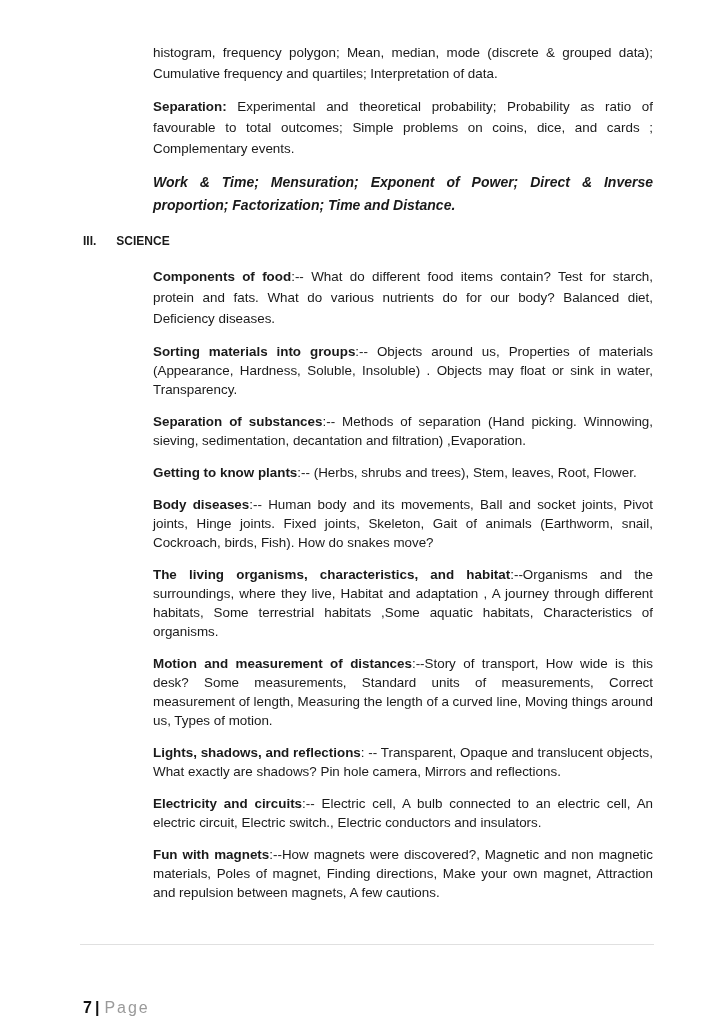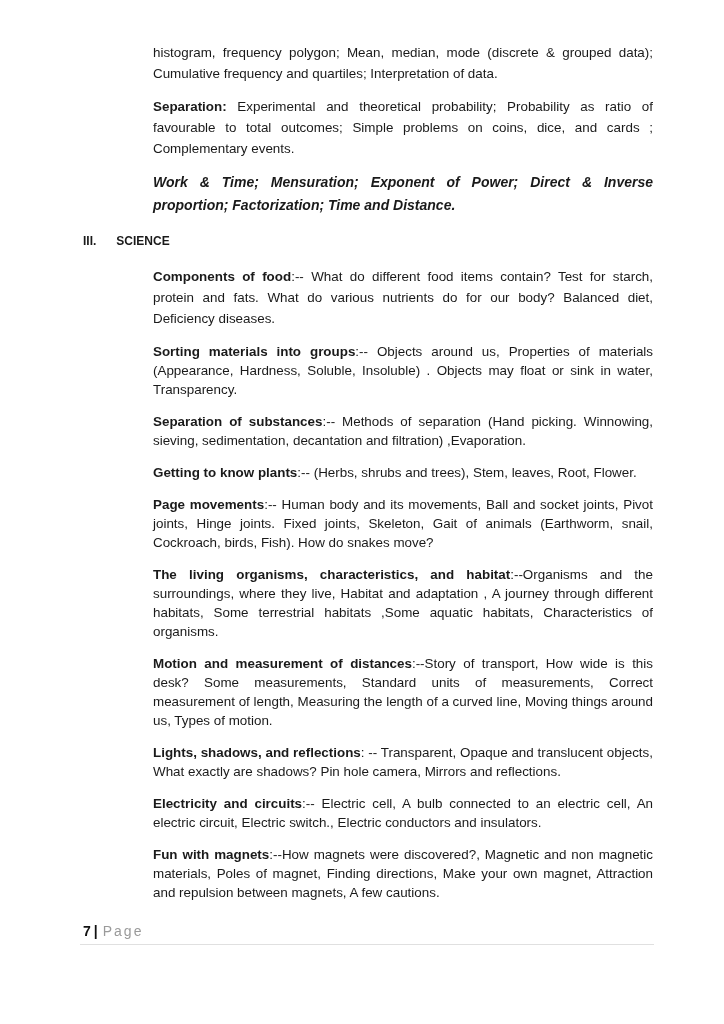--- a/index.html
+++ b/index.html
@@ -21,21 +21,21 @@
       position: relative; left: -70px; font-weight: bold; font-size: 12px;
       margin: 0 0 14px 0; display: flex; gap: 20px; text-align: left;
     }
     .science .para { line-height: 21px; margin-bottom: 13px; }
     .science .para.tight { line-height: 19px; }
     .footer-rule {
       position: absolute; left: 80px; width: 574px; top: 944px;
       border-top: 1px solid #e0e0e0;
     }
     .footer {
-      position: absolute; left: 83px; top: 923px; font-size: 14px;
+      position: absolute; left: 83px; top: 999px; font-size: 16px;
       letter-spacing: 2px;
     }
     .footer .num { font-weight: bold; color: #111; letter-spacing: 0; }
     .footer .sep { font-weight: bold; color: #111; margin: 0 3px; }
     .footer .label { color: #9a9a9a; }
   </style>
 </head>
 <body>
 
 <div class="content">
@@ -50,21 +50,21 @@
   <div class="section-heading">
     <span>III.</span>
     <span>SCIENCE</span>
   </div>
 
   <div class="science">
     <p class="para"><b>Components of food</b><span>:-- What do different food items contain? Test for starch, protein and fats. What do various nutrients do for our body? Balanced diet, Deficiency diseases.</span></p>
     <p class="para tight"><b>Sorting materials into groups</b><span>:-- Objects around us, Properties of materials (Appearance, Hardness, Soluble, Insoluble) . Objects may float or sink in water, Transparency.</span></p>
     <p class="para tight"><b>Separation of substances</b><span>:-- Methods of separation (Hand picking. Winnowing, sieving, sedimentation, decantation and filtration) ,Evaporation.</span></p>
     <p class="para tight"><b>Getting to know plants</b><span>:-- (Herbs, shrubs and trees), Stem, leaves, Root, Flower.</span></p>
-    <p class="para tight"><b>Page movements</b><span>:-- Human body and its movements, Ball and socket joints, Pivot joints, Hinge joints. Fixed joints, Skeleton, Gait of animals (Earthworm, snail, Cockroach, birds, Fish). How do snakes move?</span></p>
+    <p class="para tight"><b>Body diseases</b><span>:-- Human body and its movements, Ball and socket joints, Pivot joints, Hinge joints. Fixed joints, Skeleton, Gait of animals (Earthworm, snail, Cockroach, birds, Fish). How do snakes move?</span></p>
     <p class="para tight"><b>The living organisms, characteristics, and habitat</b><span>:--Organisms and the surroundings, where they live, Habitat and adaptation , A journey through different habitats,  Some terrestrial habitats ,Some aquatic habitats, Characteristics of organisms.</span></p>
     <p class="para tight"><b>Motion and measurement of distances</b><span>:--Story of transport, How wide is this desk? Some measurements, Standard units of measurements, Correct measurement of length, Measuring the length of a curved line, Moving things around us, Types of motion.</span></p>
     <p class="para tight"><b>Lights, shadows, and reflections</b><span>: -- Transparent, Opaque and translucent objects, What exactly are shadows? Pin hole camera, Mirrors and reflections.</span></p>
     <p class="para tight"><b>Electricity and circuits</b><span>:-- Electric cell, A bulb connected to an electric cell, An electric circuit, Electric switch., Electric conductors and insulators.</span></p>
     <p class="para tight"><b>Fun with magnets</b><span>:--How magnets were discovered?, Magnetic and non magnetic materials, Poles of magnet, Finding directions, Make your own magnet, Attraction and repulsion between magnets, A few cautions.</span></p>
   </div>
 </div>
 
 <div class="footer-rule"></div>
 <div class="footer">

